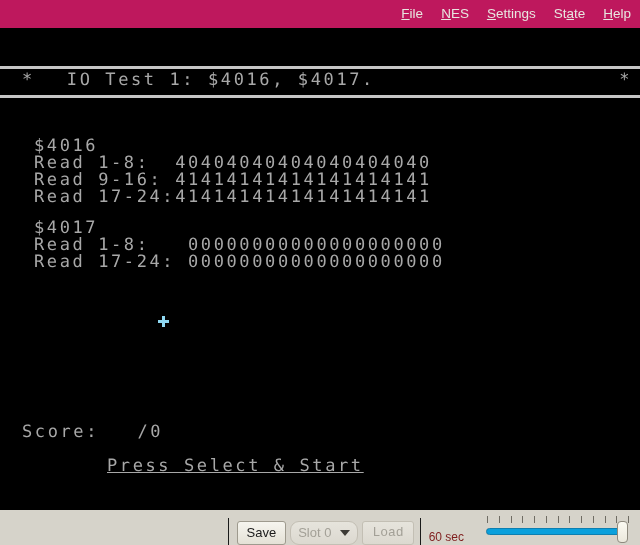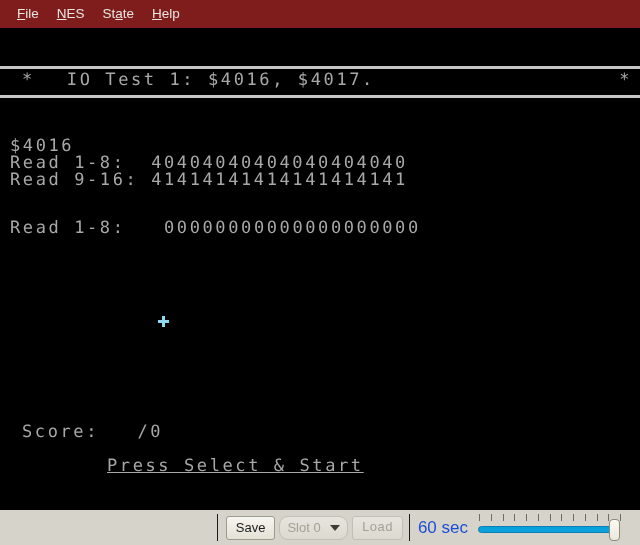--- a/index.html
+++ b/index.html
@@ -18,24 +18,25 @@
     height: 545px;
     background: #000;
   }
 
   
   .menubar {
     position: absolute;
     top: 0; left: 0;
     width: 640px;
     height: 28px;
-    background: #7f1d1d;
+    background: #be185d;
     display: flex;
     align-items: center;
     padding-left: 8px;
+    justify-content: flex-end;
   }
   .menu-item {
     color: #e8e6e0;
     font-size: 13.5px;
     padding: 3px 9px;
     line-height: 16px;
     white-space: nowrap;
     cursor: default;
   }
   .menu-item .mn { text-decoration: underline; }
@@ -75,21 +76,21 @@
     position: absolute;
     top: 44px;
     left: 22px;
     width: 610px;
     display: flex;
     align-items: center;
     justify-content: space-between;
   }
   #title-line .seg { font-size: 17px; }
 
-  .block { position: absolute; left: 10px; }
+  .block { position: absolute; left: 34px; }
 
   #blk-4016 { top: 110px; }
   #blk-4017 { top: 192px; }
 
   .blk-head { margin-bottom: 0px; }
   .blk-row  { }
 
   #score-line { position: absolute; top: 396px; left: 22px; }
   #prompt-line { position: absolute; top: 430px; left: 107px; text-decoration: underline; }
 
@@ -110,23 +111,23 @@
   #plus-marker i.v { left: 4px; top: 0; width: 3px; height: 11px; }
 
   
   .toolbar {
     position: absolute;
     left: 0; top: 510px;
     width: 640px;
     height: 35px;
     background: #d6d3ca;
     display: flex;
-    align-items: center;
+    align-items: flex-end;
     justify-content: flex-end;
-    padding-right: 14px;
+    padding-right: 6px;
   }
 
   .vsep {
     width: 1px;
     height: 27px;
     background: #1a1a1a;
     margin: 0 8px 0 6px;
   }
 
   .btn {
@@ -163,24 +164,24 @@
     white-space: nowrap;
   }
   .combo .caret {
     width: 0; height: 0;
     border-left: 5px solid transparent;
     border-right: 5px solid transparent;
     border-top: 6px solid #3d3b36;
   }
 
   .timer-label {
-    font-size: 17px;
-    color: #1d4ed8;
+    font-size: 12px;
+    color: #7f1d1d;
     line-height: 16px;
-    margin-right: 8px;
+    margin-right: 20px;
     white-space: nowrap;
   }
 
   
   .slider {
     position: relative;
     width: 148px;
     height: 30px;
     margin-right: 2px;
   }
@@ -226,20 +227,21 @@
 </head>
 <body>
 
 <div id="app">
 
   <div class="menubar">
     <div class="menu-item"><span></span><span class="mn">F</span><span>ile</span></div>
 
     <div class="menu-item"><span></span><span class="mn">N</span><span>ES</span></div>
 
+    <div class="menu-item"><span></span><span class="mn">S</span><span>ettings</span></div>
 
     <div class="menu-item"><span>St</span><span class="mn">a</span><span>te</span></div>
 
     <div class="menu-item"><span></span><span class="mn">H</span><span>elp</span></div>
   </div>
 
   <div class="canvas">
 
     <div class="rule" id="rule-top"></div>
 
@@ -248,24 +250,27 @@
       <span class="nes-text seg" style="flex:1; padding-left:32px;">IO Test 1: $4016, $4017.</span>
       <span class="nes-text seg">*</span>
     </div>
 
     <div class="rule" id="rule-bottom"></div>
 
     <div class="block" id="blk-4016">
       <div class="nes-text blk-head">$4016</div>
       <div class="nes-text blk-row"><span>Read 1-8:  </span><span>40404040404040404040</span></div>
       <div class="nes-text blk-row"><span>Read 9-16: </span><span>41414141414141414141</span></div>
+      <div class="nes-text blk-row"><span>Read 17-24:</span><span>41414141414141414141</span></div>
     </div>
 
     <div class="block" id="blk-4017">
+      <div class="nes-text blk-head">$4017</div>
       <div class="nes-text blk-row"><span>Read 1-8:   </span><span>00000000000000000000</span></div>
+      <div class="nes-text blk-row"><span>Read 17-24: </span><span>00000000000000000000</span></div>
     </div>
 
     <div id="plus-marker">
       <i class="h"></i>
         <i class="v"></i>
     </div>
 
     <div class="nes-text" id="score-line">Score:   /0</div>
     <div class="nes-text" id="prompt-line">Press Select &amp; Start</div>
   </div>

